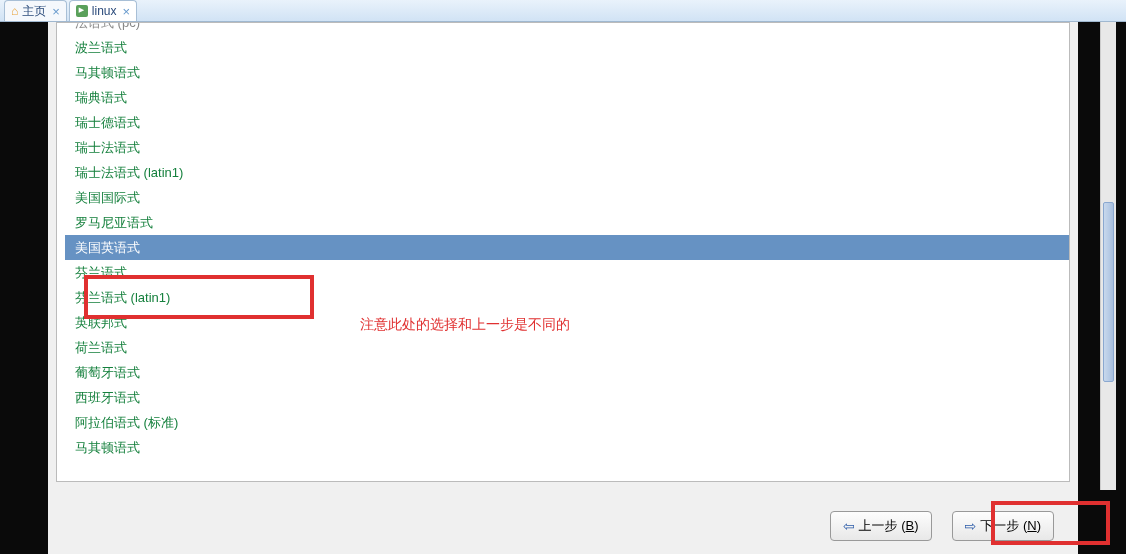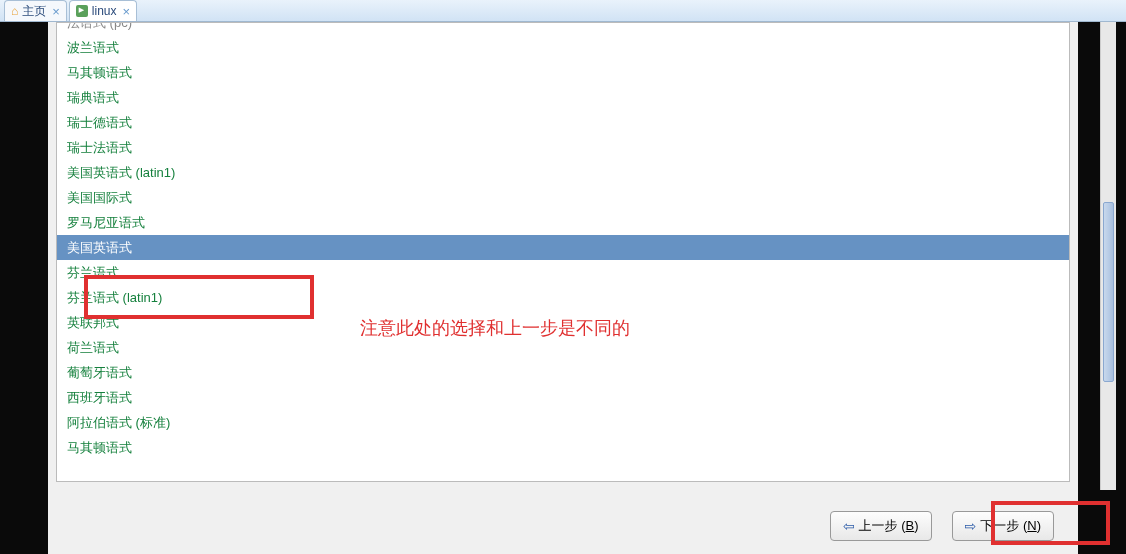--- a/index.html
+++ b/index.html
@@ -80,20 +80,21 @@
       display: flex;
       flex-direction: column;
     }
     .list-container {
       flex: 1;
       background: #fff;
       border: 1px solid #bbb;
       margin: 0 8px 16px 8px;
       overflow-y: hidden;
       position: relative;
+      padding-left: 8px;
     }
     .list-inner {
       padding-top: 0;
     }
     .list-item {
       padding: 4px 10px;
       font-size: 13px;
       color: #15803d;
       cursor: pointer;
       line-height: 17px;
@@ -170,21 +171,21 @@
       top: 501px;
       width: 119px;
       height: 44px;
       z-index: 10;
     }
     .annotation {
       position: absolute;
       left: 360px;
       top: 316px;
       color: #e03030;
-      font-size: 18px;
+      font-size: 14px;
       font-weight: normal;
       z-index: 10;
     }
     .black-side-left {
       position: absolute;
       left: 0; top: 22px; bottom: 0; width: 48px;
       background: #0a0a0a;
     }
     .black-side-right {
       position: absolute;
@@ -214,21 +215,21 @@
 <div class="content-area">
   <div class="dialog-wrapper">
     <div class="list-container">
       <div class="list-inner" id="list-inner">
           <div class="list-item cut-top">法语式 (pc)</div>
           <div class="list-item">波兰语式</div>
           <div class="list-item">马其顿语式</div>
           <div class="list-item">瑞典语式</div>
           <div class="list-item">瑞士德语式</div>
           <div class="list-item">瑞士法语式</div>
-          <div class="list-item">美国英语式 (latin1)</div>
+          <div class="list-item">瑞士法语式 (latin1)</div>
           <div class="list-item">美国国际式</div>
           <div class="list-item">罗马尼亚语式</div>
           <div class="list-item selected">美国英语式</div>
           <div class="list-item">芬兰语式</div>
           <div class="list-item">芬兰语式 (latin1)</div>
           <div class="list-item">英联邦式</div>
           <div class="list-item">荷兰语式</div>
           <div class="list-item">葡萄牙语式</div>
           <div class="list-item">西班牙语式</div>
           <div class="list-item">阿拉伯语式 (标准)</div>

